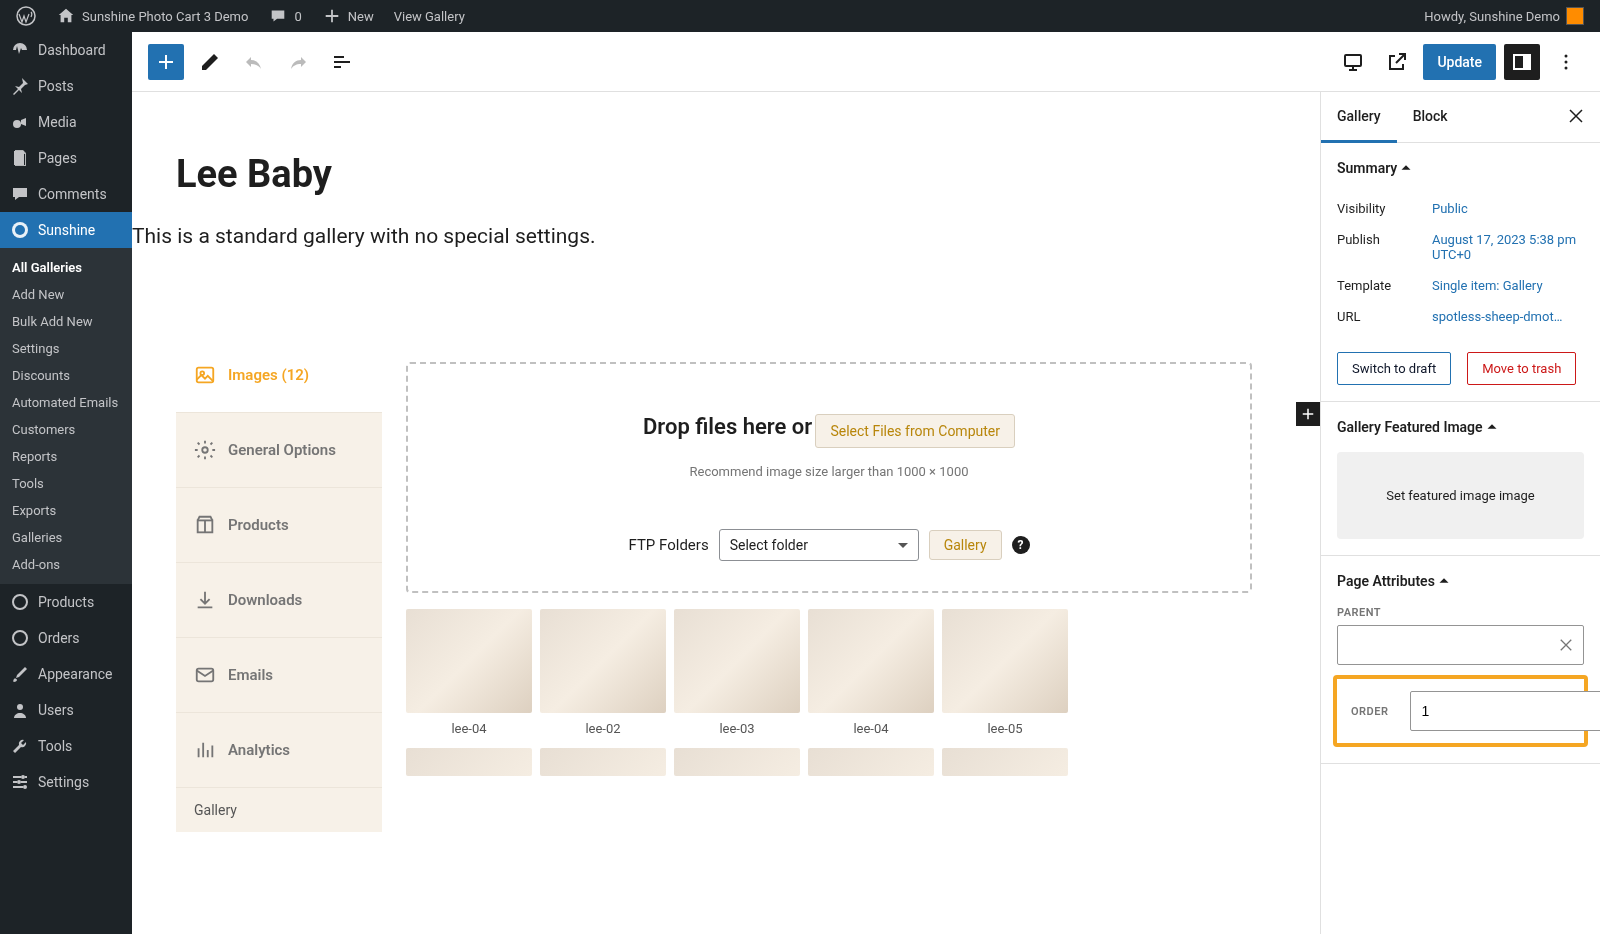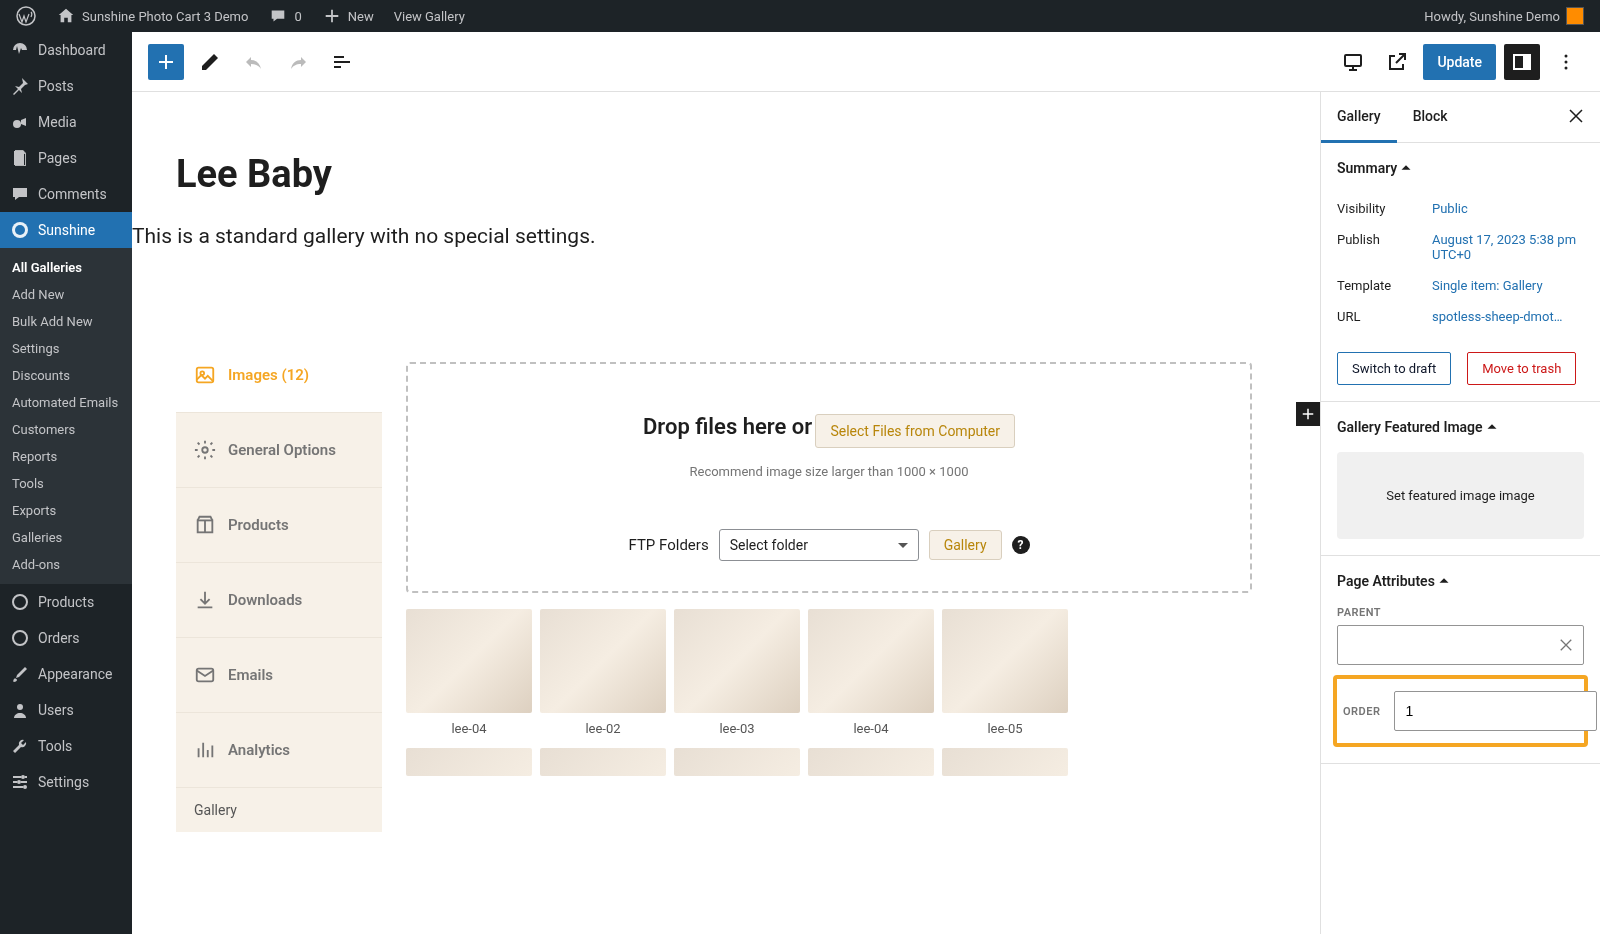--- a/index.html
+++ b/index.html
@@ -93,21 +93,21 @@
 .panel-actions { display: flex; gap: 16px; padding: 4px 16px 16px 16px; }
 .btn-draft { border: 1px solid #2271b1; color: #0f172a; background: #fff; padding: 8px 14px; border-radius: 2px; font-size: 13px; cursor: pointer; }
 .btn-trash { border: 1px solid #cc1818; color: #cc1818; background: #fff; padding: 8px 14px; border-radius: 2px; font-size: 13px; cursor: pointer; }
 
 .featured-placeholder { background: #f0f0f0; padding: 36px; text-align: center; color: #1e1e1e; font-size: 13px; border-radius: 4px; cursor: pointer; }
 
 .attr-label { font-size: 11px; font-weight: 600; text-transform: uppercase; color: #757575; letter-spacing: 0.5px; margin-bottom: 6px; }
 .parent-select { width: 100%; height: 40px; border: 1px solid #949494; border-radius: 2px; position: relative; display: flex; align-items: center; padding: 0 10px; background: #fff; }
 .parent-clear { position: absolute; right: 10px; color: #757575; cursor: pointer; }
 
-.order-highlight { border: 4px solid #f5a623; border-radius: 4px; padding: 12px 6px; margin: 10px -4px 0 -4px; display: flex; align-items: center; gap: 14px; }
+.order-highlight { border: 4px solid #f5a623; border-radius: 4px; padding: 12px 14px; margin: 10px -4px 0 -4px; display: flex; align-items: center; gap: 22px; }
 .order-label { font-size: 11px; font-weight: 600; text-transform: uppercase; color: #757575; letter-spacing: 0.5px; }
 .order-input { flex: 1; height: 40px; border: 1px solid #949494; border-radius: 2px; padding: 0 10px; font-size: 14px; }
 
 svg { display: block; }
 </style>
 </head>
 <body>
 
 <div class="admin-bar">
   <div class="admin-bar-left">

